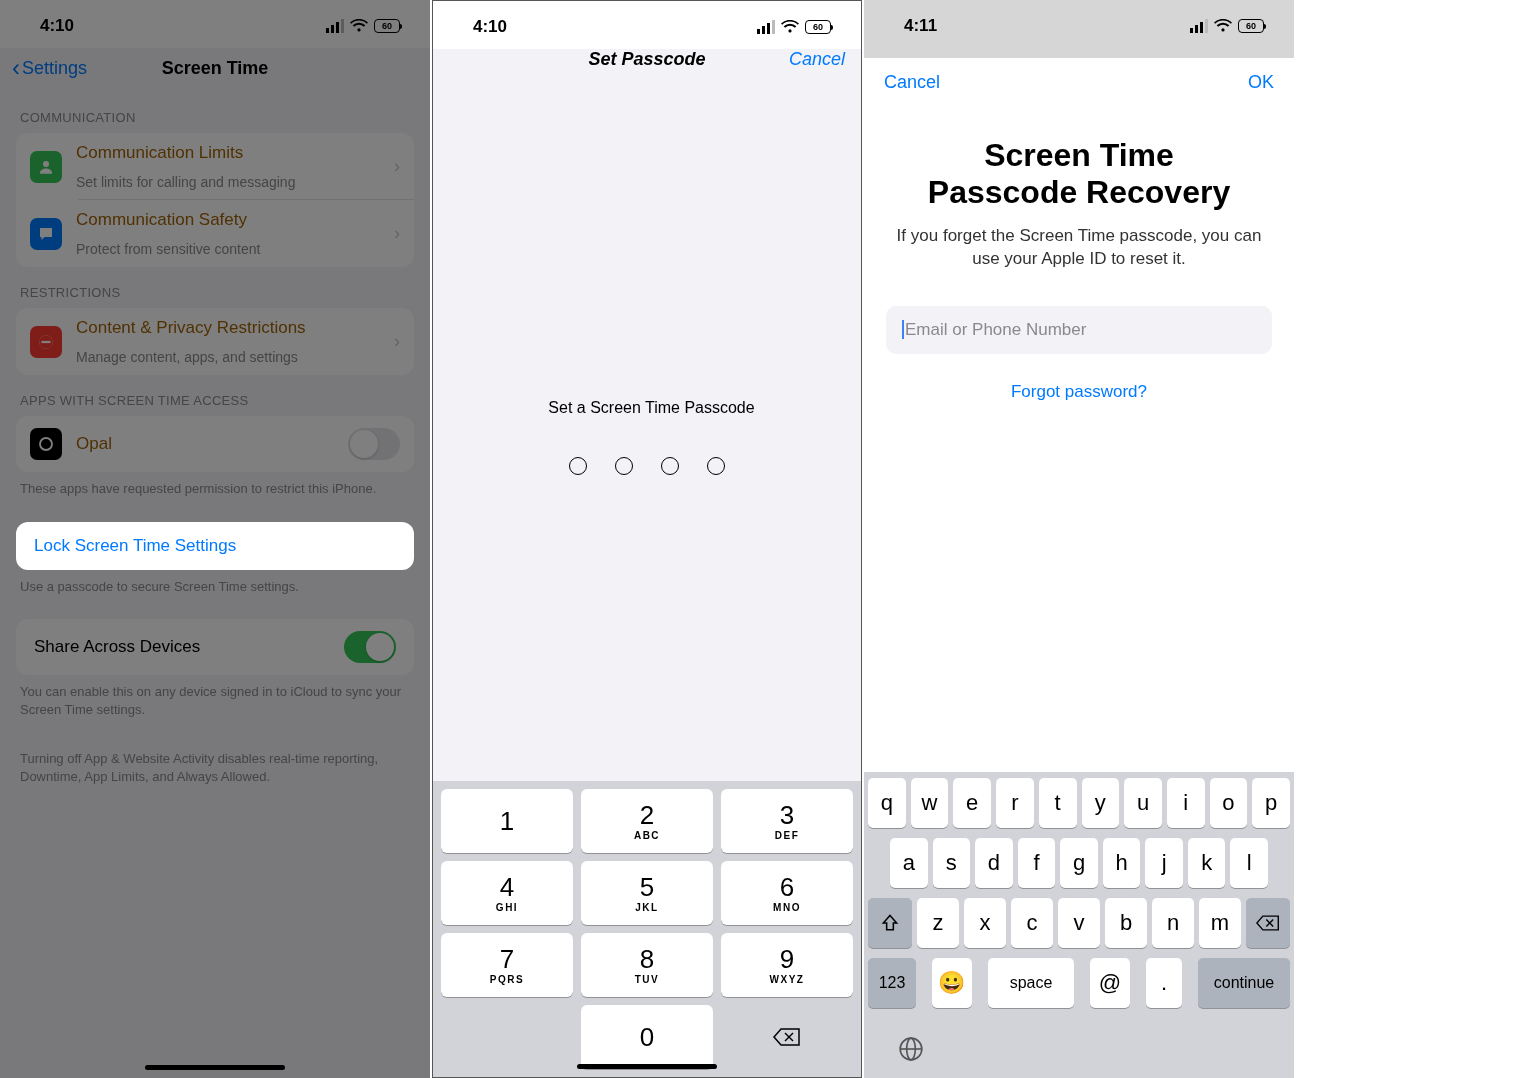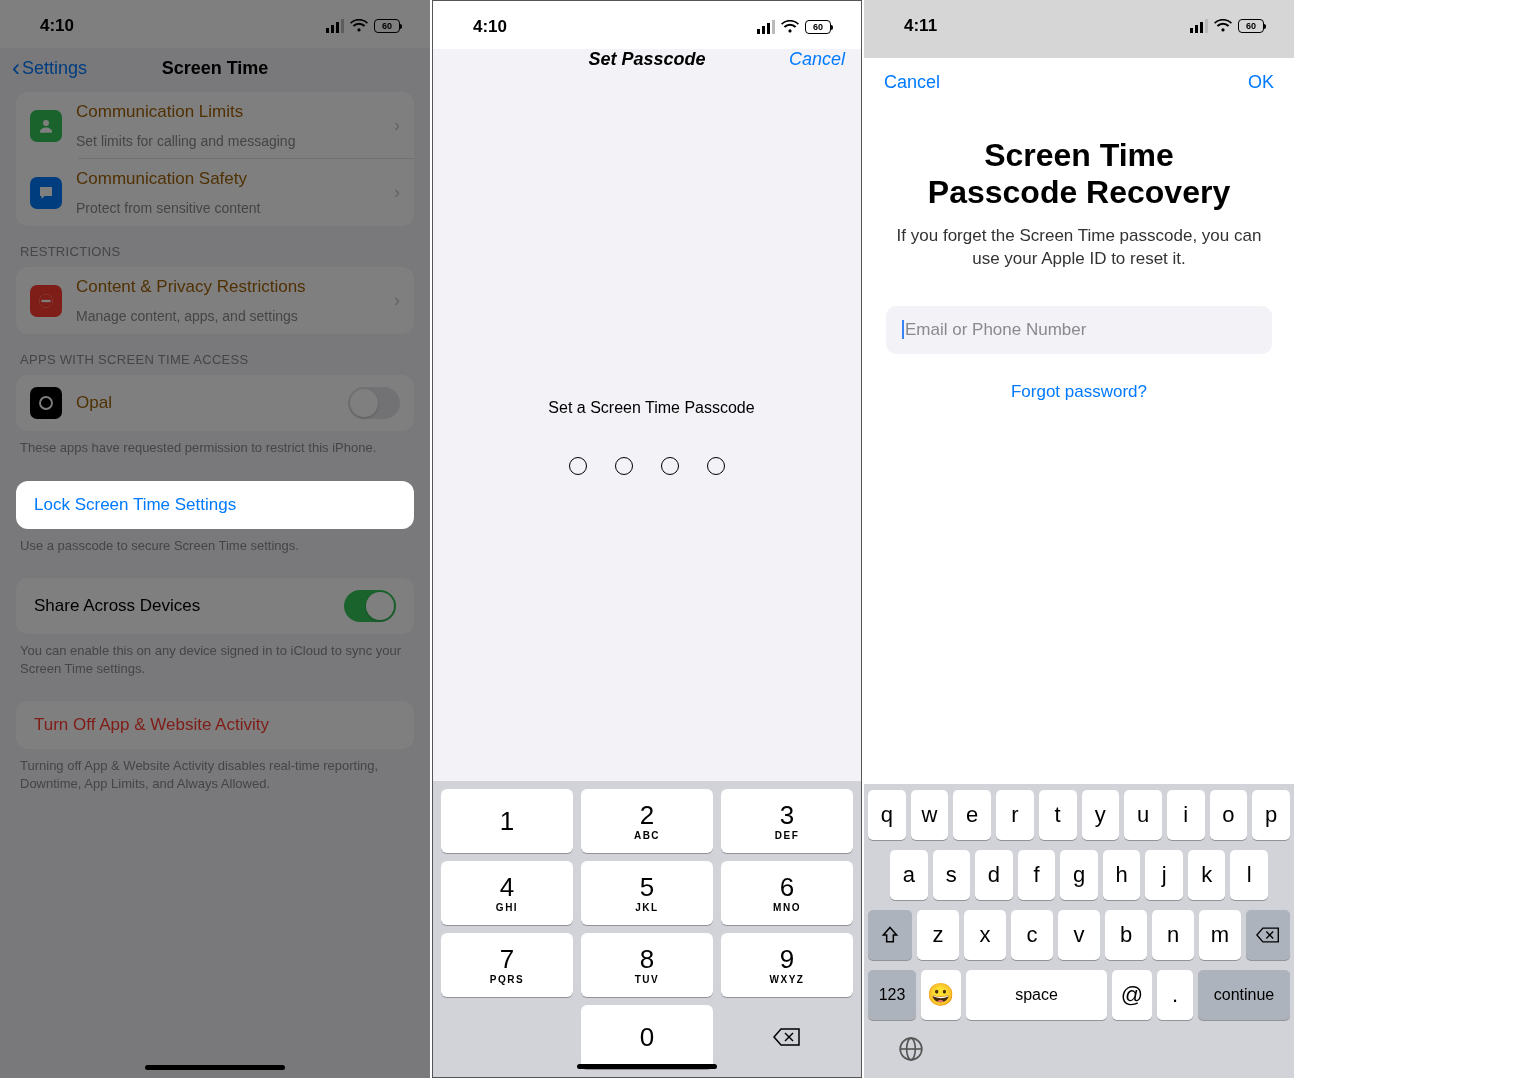--- a/index.html
+++ b/index.html
@@ -77,21 +77,21 @@
   .sheet-body { padding: 30px 22px 0; text-align:center; }
   .sheet-title { font-size: 32px; font-weight: 700; line-height:1.15; margin-bottom: 14px; }
   .sheet-desc { font-size: 17px; color:#333; line-height: 1.35; margin-bottom: 36px; }
   .textfield { background:#f2f2f7; border-radius:10px; padding:14px 16px; font-size:17px; color:#8a8a8e; text-align:left; margin-bottom:28px; }
   .forgot { color:#007aff; font-size:17px; }
   .qwerty { background:#d1d3d9; padding:6px 4px 10px; }
   .kbrow { display:flex; gap:5px; justify-content:center; margin-bottom:10px; }
   .kkey { background:#fff; border-radius:5px; height:50px; flex:1; display:flex; align-items:center; justify-content:center; font-size:22px; box-shadow:0 1px 0 rgba(0,0,0,0.3); cursor:pointer; max-width:42px; }
   .kbrow.indent { padding: 0 22px; }
   .kkey.wide { max-width:56px; background:#adb3bc; }
-  .kbrow4 { display:flex; gap:5px; margin-bottom:10px; }
+  .kbrow4 { display:flex; gap:16px; margin-bottom:22px; }
   .kbrow4 .kkey { max-width:none; }
   .kbrow4 .k123 { flex:0 0 48px; font-size:16px; background:#adb3bc; }
   .kbrow4 .emoji { flex:0 0 40px; background:#fff; }
   .kbrow4 .space { flex:1; font-size:16px; }
   .kbrow4 .at { flex:0 0 40px; }
   .kbrow4 .dot { flex:0 0 36px; border:none; }
   .kbrow4 .cont { flex:0 0 92px; font-size:16px; background:#adb3bc; }
   .globe { padding: 6px 0 0 30px; font-size:24px; color:#555; }
 </style>
 </head>
@@ -118,20 +118,21 @@
   </div>
   <div class="content">
     <div class="nav-bar">
       <div class="nav-back">
           <span class="chev">‹</span>
           <span>Settings</span>
         </div>
       <div class="nav-title">Screen Time</div>
     </div>
 
+    <div class="section-header">COMMUNICATION</div>
     <div class="group">
       <div class="row">
         <div class="row-icon green">
           <svg width="18" height="18" viewBox="0 0 24 24" fill="#fff">
               <circle cx="12" cy="8" r="4"></circle>
               <path d="M4 20c0-4 4-6 8-6s8 2 8 6v1H4z"></path>
             </svg>
         </div>
         <div class="row-texts">
           <div class="row-title">Communication Limits</div>
@@ -200,23 +201,20 @@
       <div class="row-setting">
         <span>Share Across Devices</span>
         <div class="row-switch on">
             <div class="knob"></div>
           </div>
       </div>
     </div>
     <div class="section-footer">You can enable this on any device signed in to iCloud to sync your Screen Time settings.</div>
 
     <div style="height:20px"></div>
-    <div class="group">
-      <div class="row-plain danger">Turn Off App &amp; Website Activity</div>
-    </div>
     <div class="section-footer">Turning off App &amp; Website Activity disables real-time reporting, Downtime, App Limits, and Always Allowed.</div>
   </div>
   <div class="home-indicator"></div>
 </div>
 
 <div class="device s2">
   <div class="status-bar">
     <div>4:10</div>
     <div class="status-right">
       <div class="sig-bars">

